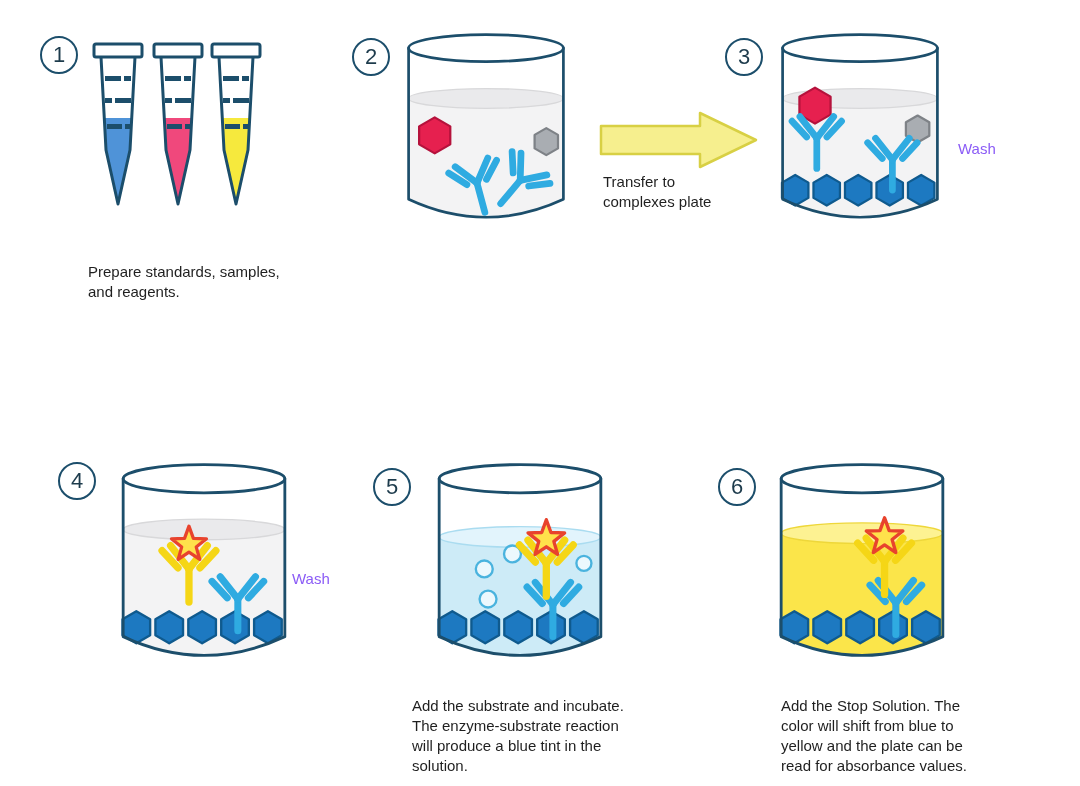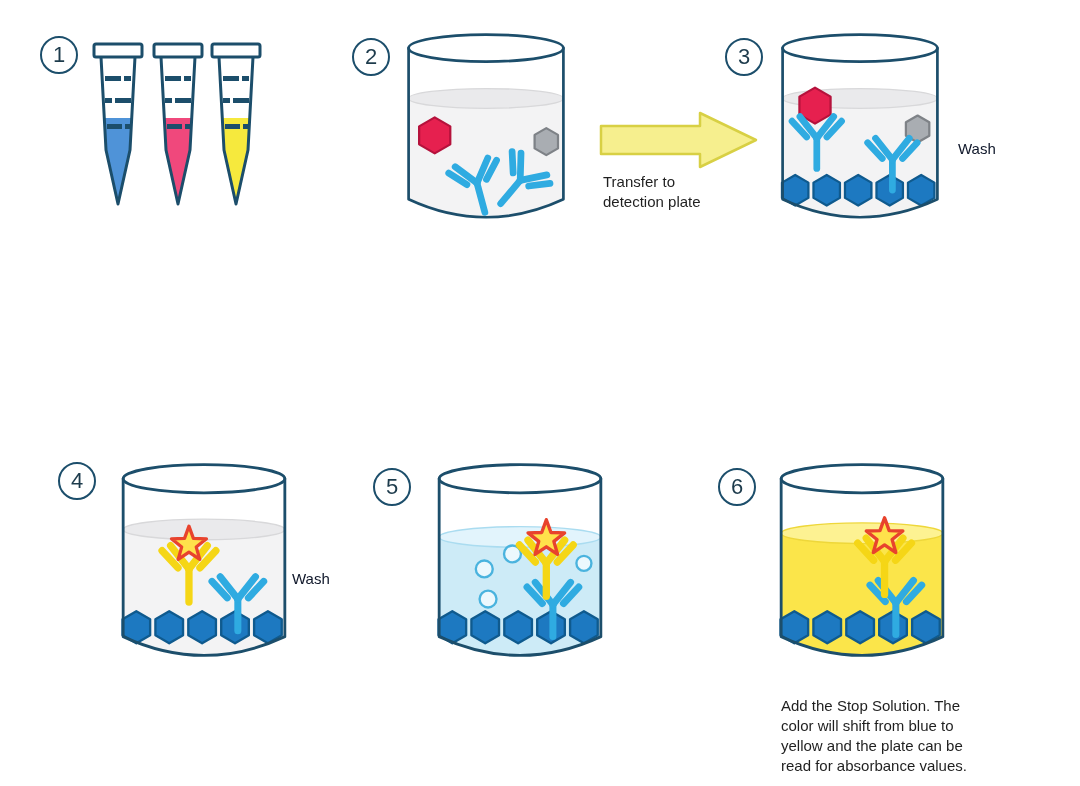--- a/index.html
+++ b/index.html
@@ -2,21 +2,21 @@
 <html><head>
 <meta charset="utf-8">
 <style>
   html,body{margin:0;padding:0;background:#ffffff;}
   body{font-family:"Liberation Sans",sans-serif;}
   .canvas{position:relative;width:1080px;height:786px;background:#ffffff;overflow:hidden;}
   .canvas svg{position:absolute;overflow:visible;}
   .step-badge{position:absolute;width:38px;height:38px;border:2.5px solid #1c4e6b;border-radius:50%;
     display:flex;align-items:center;justify-content:center;font-size:22px;color:#1d3b4c;background:#fff;box-sizing:border-box;}
   .caption{position:absolute;font-size:15px;line-height:1.33;color:#1f1f1f;white-space:pre-line;width:300px;}
-  .side-label{position:absolute;font-size:15px;color:#0f172a;}
+  .side-label{position:absolute;font-size:15px;color:#8b5cf6;}
   .arrow-label{position:absolute;font-size:15px;line-height:1.3;color:#1f1f1f;white-space:pre-line;}
 
   
   .frame{fill:none;stroke:#1c4e6b;stroke-width:3;stroke-linejoin:round;stroke-linecap:round;}
   .frameFill{fill:#ffffff;stroke:#1c4e6b;stroke-width:3;stroke-linejoin:round;}
   .liqClear{fill:#f3f3f4;}   .liqClearTop{fill:#eaeaec;stroke:#d8d8da;stroke-width:1.5;}
   .liqBlue{fill:#cdebf7;}    .liqBlueTop{fill:#e2f4fc;stroke:#aadcf0;stroke-width:1.5;}
   .liqYellow{fill:#fbe54a;}  .liqYellowTop{fill:#fdf292;stroke:#eed73a;stroke-width:1.5;}
   .ab{fill:none;stroke-width:6;stroke-linecap:round;}
   .abBlue{stroke:#2fabe1;}   .abYellow{stroke:#f5d616;}
@@ -92,20 +92,22 @@
         <rect x="13" y="38" width="16" height="5"></rect>
           <rect x="32" y="38" width="7" height="5"></rect>
         <rect x="13" y="60" width="7" height="5"></rect>
           <rect x="23" y="60" width="16" height="5"></rect>
         <rect x="15" y="86" width="15" height="5"></rect>
           <rect x="33" y="86" width="5" height="5"></rect>
       </g>
     </g>
   </svg>
 
+  <div class="caption" style="left:88px;top:262px">Prepare standards, samples,
+and reagents.</div>
 
   <div class="step-badge" style="left:352px;top:38px">
     <span>2</span>
   </div>
 
   <svg style="left:396px;top:28px" width="180" height="212" viewBox="0 0 200 235">
     <path class="liqClear" d="M14,78 Q100,98 186,78 L186,190 Q100,230 14,190 Z"></path>
     <ellipse class="liqClearTop" cx="100" cy="78" rx="86" ry="11"></ellipse>
     <use href="#hex20" class="hexR" transform="translate(43,119)"></use>
     <use href="#hex15" class="hexG" transform="translate(167,126)"></use>
@@ -113,21 +115,21 @@
     <use href="#antibody" class="ab abBlue" transform="translate(138,169) rotate(40) scale(1.25)"></use>
     <path class="frame" d="M14,22 L14,190 Q100,230 186,190 L186,22"></path>
     <ellipse class="frame" cx="100" cy="22" rx="86" ry="15"></ellipse>
   </svg>
 
 
   <svg style="left:601px;top:112px" width="157" height="56" viewBox="0 0 157 56">
     <polygon class="arrowShape" points="0,14 99,14 99,1 155,28 99,55 99,42 0,42"></polygon>
   </svg>
   <div class="arrow-label" style="left:603px;top:172px">Transfer to
-detection plate</div>
+complexes plate</div>
 
   <div class="step-badge" style="left:725px;top:38px">
     <span>3</span>
   </div>
 
   <svg style="left:770px;top:28px" width="180" height="212" viewBox="0 0 200 235">
     <path class="liqClear" d="M14,78 Q100,98 186,78 L186,190 Q100,230 14,190 Z"></path>
     <ellipse class="liqClearTop" cx="100" cy="78" rx="86" ry="11"></ellipse>
     <use href="#hex20" class="hexR" transform="translate(50,86)"></use>
     <use href="#antibody" class="ab abBlue" transform="translate(52,122) scale(1.25)"></use>
@@ -189,20 +191,24 @@
       <use href="#hex17" class="hexB" transform="translate(133,180)"></use>
       <use href="#hex17" class="hexB" transform="translate(168,180)"></use>
     </g>
     <use href="#antibody" class="ab abBlue" transform="translate(135,156) scale(1.25)"></use>
     <use href="#antibody" class="ab abYellow" transform="translate(128,112) scale(1.3)"></use>
     <use href="#star" class="star" transform="translate(128,86) scale(1.2)"></use>
     <path class="frame" d="M14,22 L14,190 Q100,230 186,190 L186,22"></path>
     <ellipse class="frame" cx="100" cy="22" rx="86" ry="15"></ellipse>
   </svg>
 
+  <div class="caption" style="left:412px;top:696px">Add the substrate and incubate.
+The enzyme-substrate reaction
+will produce a blue tint in the
+solution.</div>
 
   <div class="step-badge" style="left:718px;top:468px">
     <span>6</span>
   </div>
 
   <svg style="left:768px;top:458px" width="188" height="221" viewBox="0 0 200 235">
     <path class="liqYellow" d="M14,80 Q100,100 186,80 L186,190 Q100,230 14,190 Z"></path>
     <ellipse class="liqYellowTop" cx="100" cy="80" rx="86" ry="11"></ellipse>
     <g>
       <use href="#hex17" class="hexB" transform="translate(28,180)"></use>

